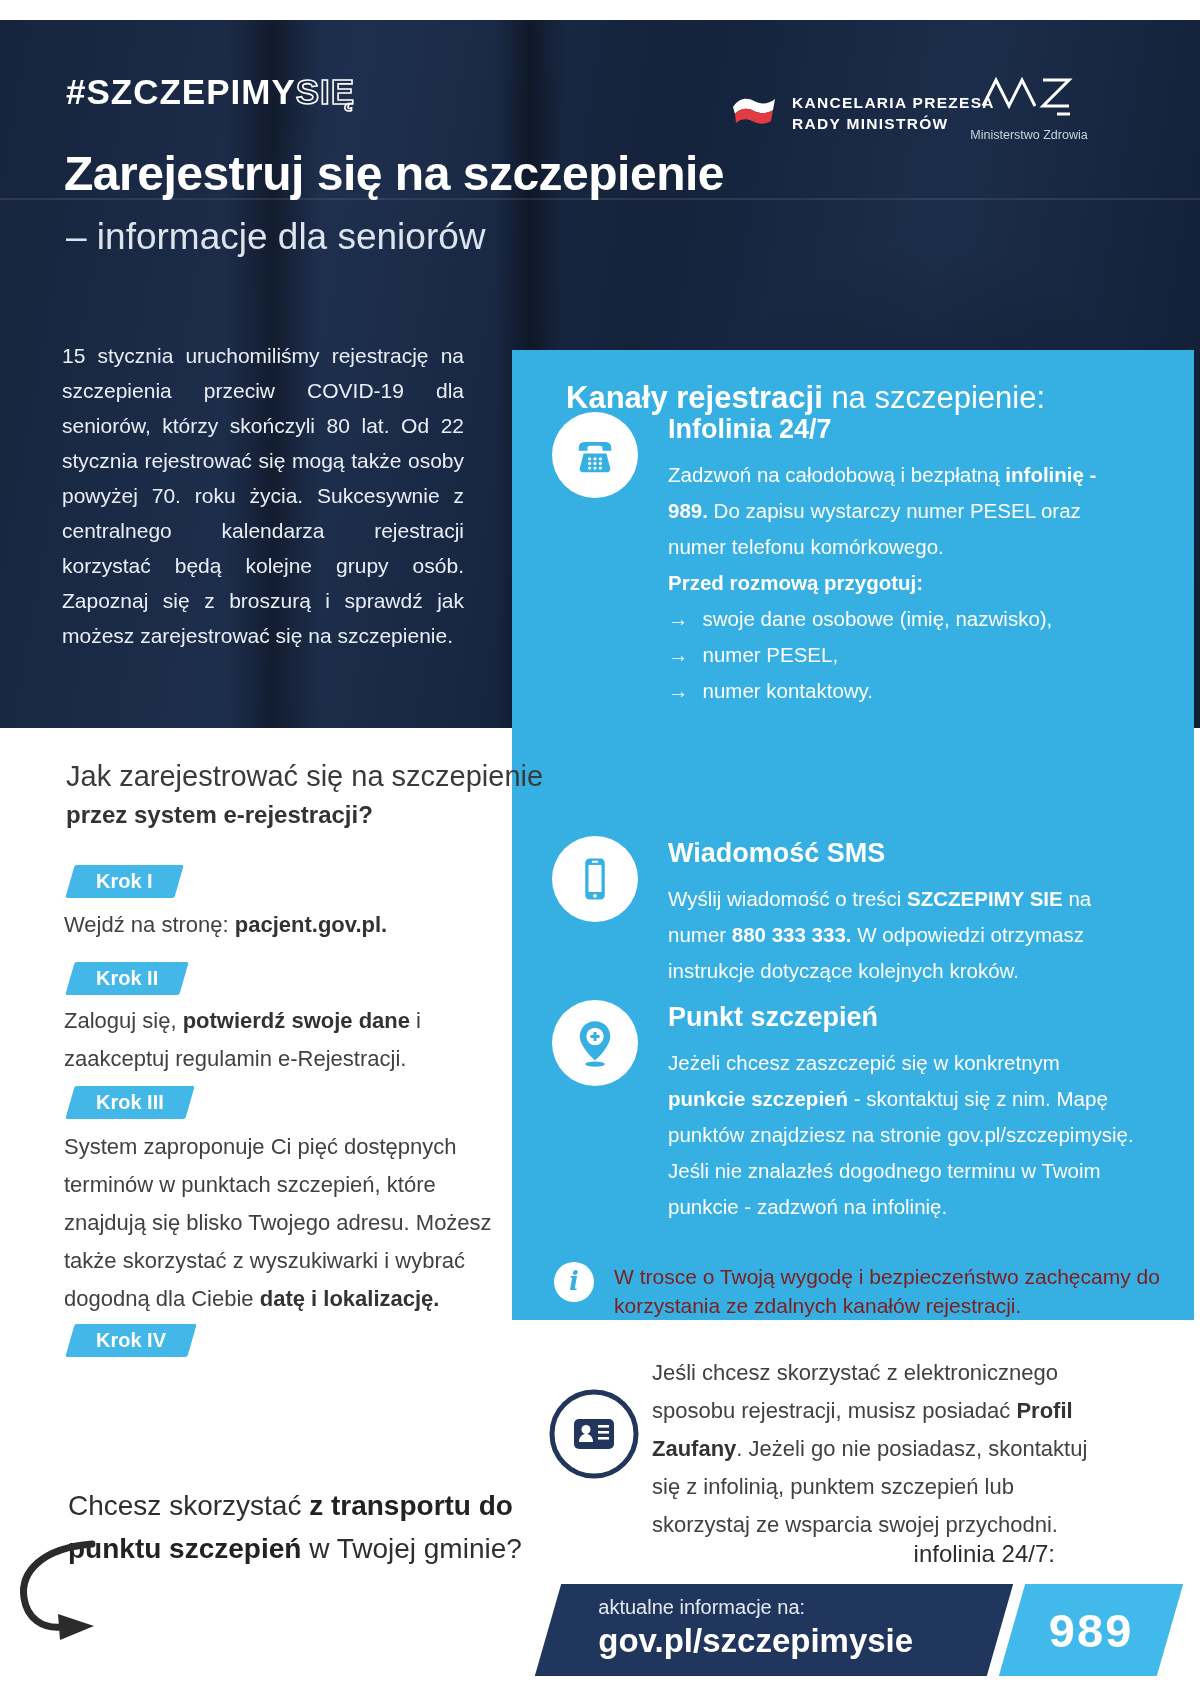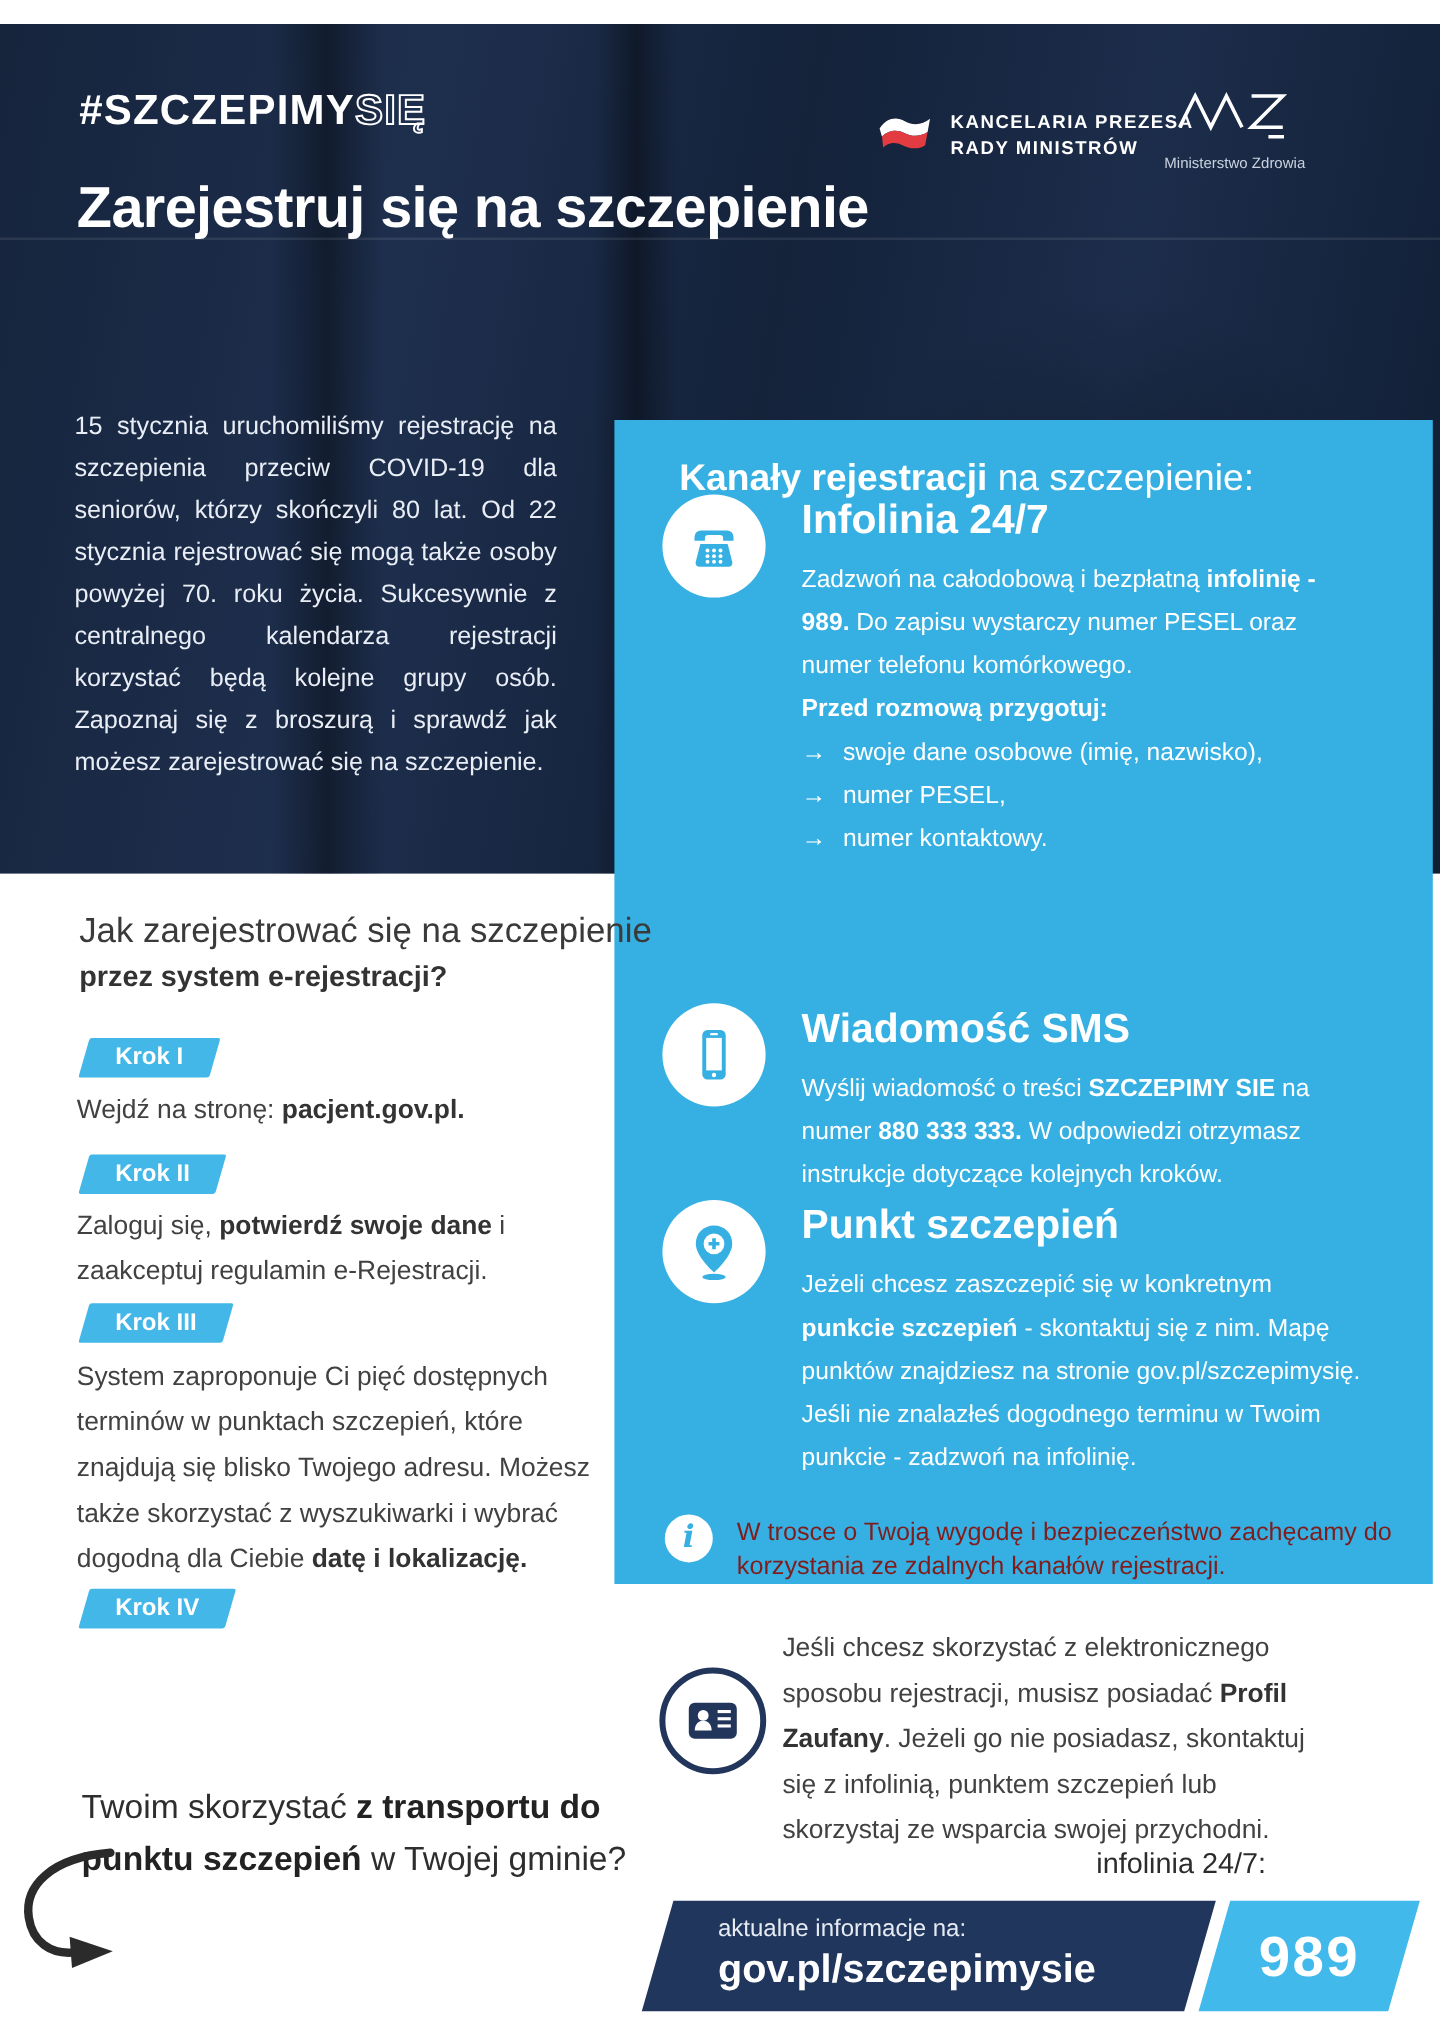--- a/index.html
+++ b/index.html
@@ -37,21 +37,21 @@
   
   .blue-box{position:absolute;left:512px;top:330px;width:682px;height:970px;background:#36b0e2;}
   .bb-heading{position:absolute;left:54px;top:30px;margin:0;font-size:31px;font-weight:400;color:#fff;}
   .bb-heading .hb{font-weight:700;}
 
   .channel{position:absolute;left:40px;width:612px;display:flex;gap:30px;}
   .channel.c1{top:62px;} .channel.c2{top:393px;} .channel.c3{top:486px;} .channel.c4{top:650px;}
   .ch-icon{flex:0 0 auto;width:86px;height:86px;border-radius:50%;background:#fff;
            display:flex;align-items:center;justify-content:center;}
   .ch-body{width:468px;color:#fff;}
-  .ch-title{font-size:34px;font-weight:700;margin:2px 0 12px;}
+  .ch-title{font-size:27px;font-weight:700;margin:2px 0 12px;}
   .ch-text{font-size:20.5px;line-height:36px;}
   .b{font-weight:700;}
   .prepare{font-size:20.5px;line-height:36px;font-weight:700;}
   .bullet{font-size:20.5px;line-height:36px;display:flex;gap:14px;}
   .bullet .arr{font-weight:700;}
 
   .note{position:absolute;left:42px;top:912px;display:flex;gap:20px;align-items:flex-start;}
   .i-circle{flex:0 0 auto;width:40px;height:40px;border-radius:50%;background:#fff;text-align:center;
             line-height:38px;font-family:"DejaVu Serif",serif;font-style:italic;font-weight:700;
             font-size:26px;color:#36b0e2;}
@@ -127,20 +127,21 @@
       <svg width="122" height="52" viewBox="0 0 100 52">
         <path d="M4 38 L17 12 L30 38 L43 12 L56 38" fill="none" stroke="#ffffff" stroke-width="3" stroke-linejoin="miter"></path>
         <path d="M64 12 L90 12 L64 38 L90 38" fill="none" stroke="#ffffff" stroke-width="3"></path>
         <path d="M78 46 L91 46" stroke="#ffffff" stroke-width="3"></path>
       </svg>
     </span>
     <div class="label">Ministerstwo Zdrowia</div>
   </div>
 
   <h1 class="title">Zarejestruj się na szczepienie</h1>
+  <div class="subtitle">– informacje dla seniorów</div>
 
   <p class="intro">15 stycznia uruchomiliśmy rejestrację na szczepienia przeciw COVID-19 dla seniorów, którzy skończyli 80 lat. Od 22 stycznia rejestrować się mogą także osoby powyżej 70. roku życia. Sukcesywnie z centralnego kalendarza rejestracji korzystać będą kolejne grupy osób. Zapoznaj się z broszurą i sprawdź jak możesz zarejestrować się na szczepienie.</p>
 
   <div class="blue-box">
     <h2 class="bb-heading">
       <span class="hb">Kanały rejestracji</span><span> na szczepienie:</span>
     </h2>
 
     <div class="channel c1">
       <div class="ch-icon">
@@ -225,21 +226,21 @@
   <div class="step-text st1"><span>Wejdź na stronę: </span><span class="b">pacjent.gov.pl.</span></div>
 
   <div class="badge p2"><span>Krok II</span></div>
   <div class="step-text st2"><span>Zaloguj się, </span><span class="b">potwierdź swoje dane</span><span> i zaakceptuj regulamin e-Rejestracji.</span></div>
 
   <div class="badge p3"><span>Krok III</span></div>
   <div class="step-text st3"><span>System zaproponuje Ci pięć dostępnych terminów w punktach szczepień, które znajdują się blisko Twojego adresu. Możesz także skorzystać z wyszukiwarki i wybrać dogodną dla Ciebie </span><span class="b">datę i lokalizację.</span></div>
 
   <div class="badge p4"><span>Krok IV</span></div>
 
-  <div class="transport"><span>Twoim skorzystać </span><span class="b">z transportu do punktu szczepień</span><span> w Twojej gminie?</span></div>
+  <div class="transport"><span>Chcesz skorzystać </span><span class="b">z transportu do punktu szczepień</span><span> w Twojej gminie?</span></div>
 
   <div class="curve-arrow">
     <svg width="100" height="112" viewBox="0 0 100 112">
       <path d="M80 8 C30 12 8 36 12 62 C15 82 30 93 50 91" fill="none" stroke="#2b2b2b" stroke-width="7" stroke-linecap="round"></path>
       <polygon points="46,78 82,90 48,104" fill="#2b2b2b"></polygon>
     </svg>
   </div>
 
   <div class="tp-icon">
     <svg width="92" height="92" viewBox="0 0 92 92">

